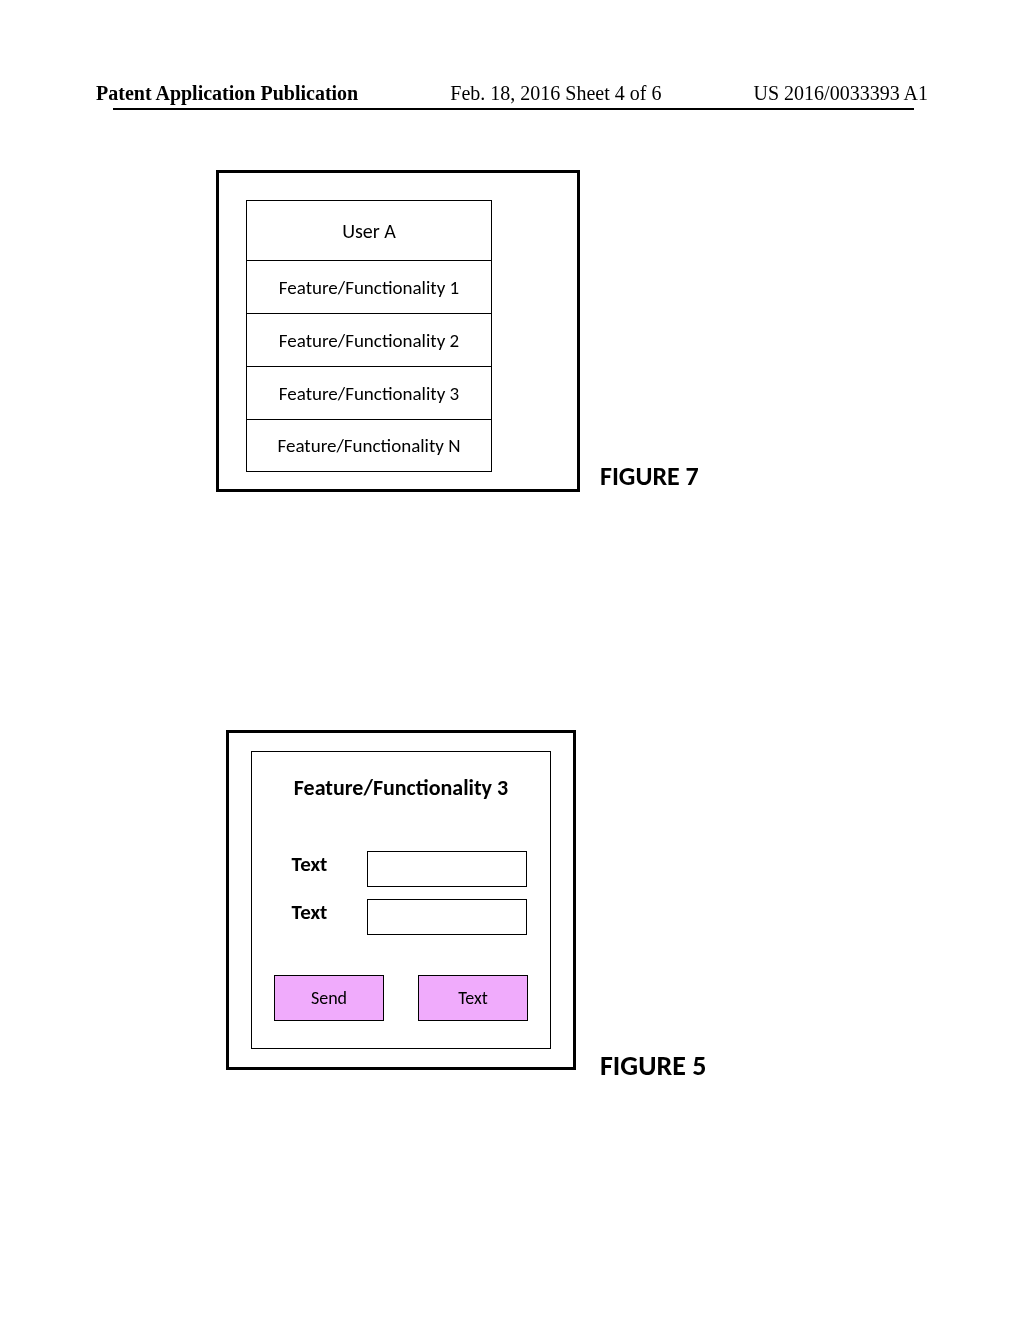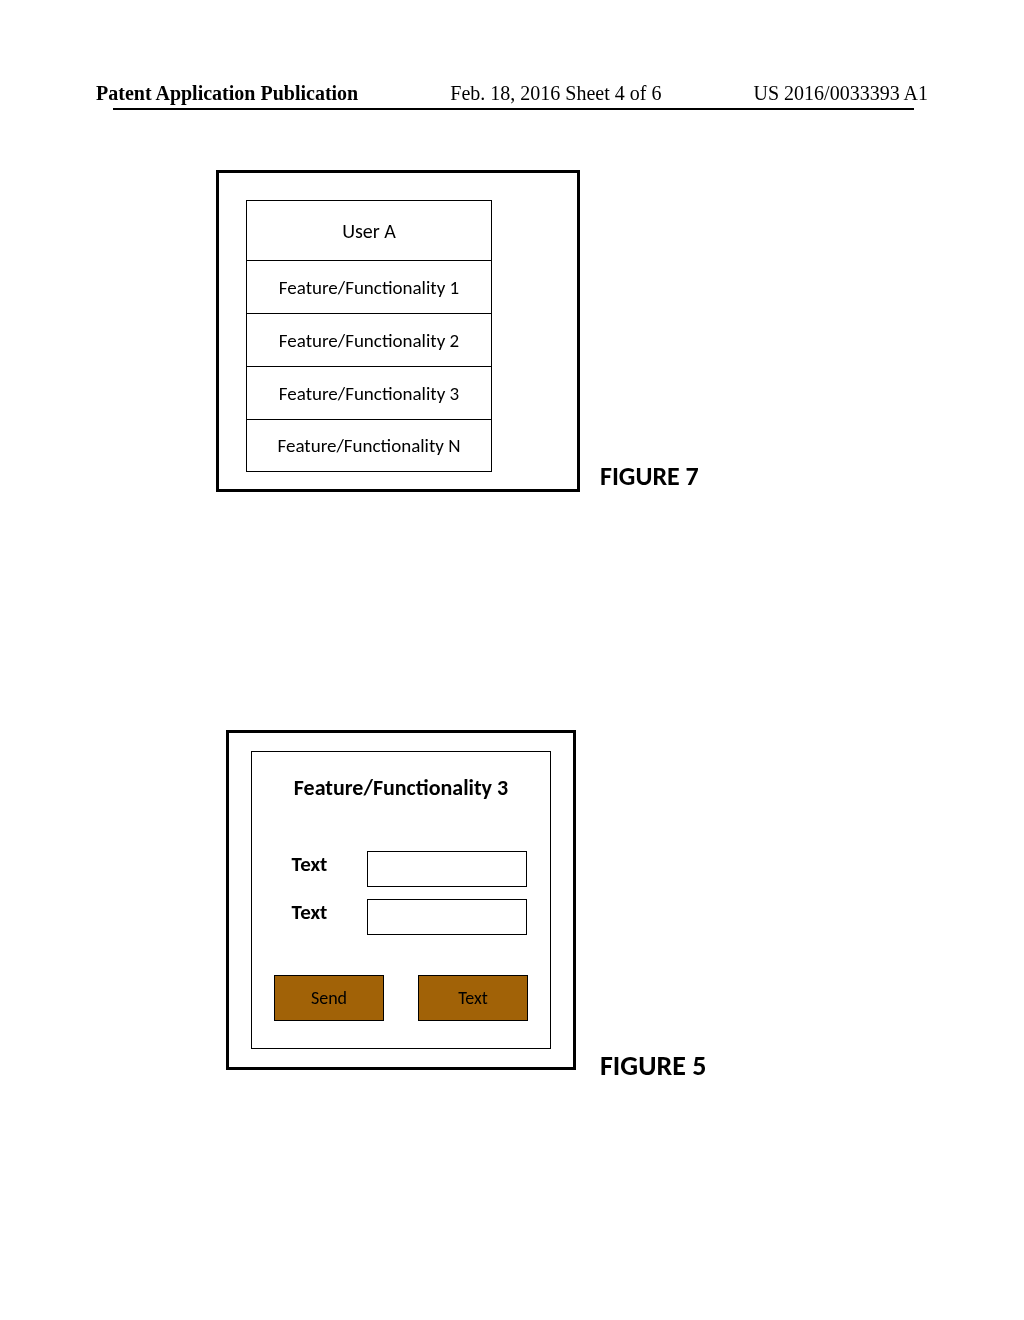--- a/index.html
+++ b/index.html
@@ -123,21 +123,21 @@
     }
     .fig5-btn {
       border: 1.5px solid #000;
       width: 110px;
       height: 46px;
       display: flex;
       align-items: center;
       justify-content: center;
       font-family: Calibri, Arial, sans-serif;
       font-size: 18px;
-      background: #a16207;
+      background: #f0abfc;
     }
     .fig5-label {
       position: absolute;
       top: 1048px;
       left: 600px;
       font-family: Calibri, Arial, sans-serif;
       font-weight: bold;
       font-size: 28px;
     }
   </style>

